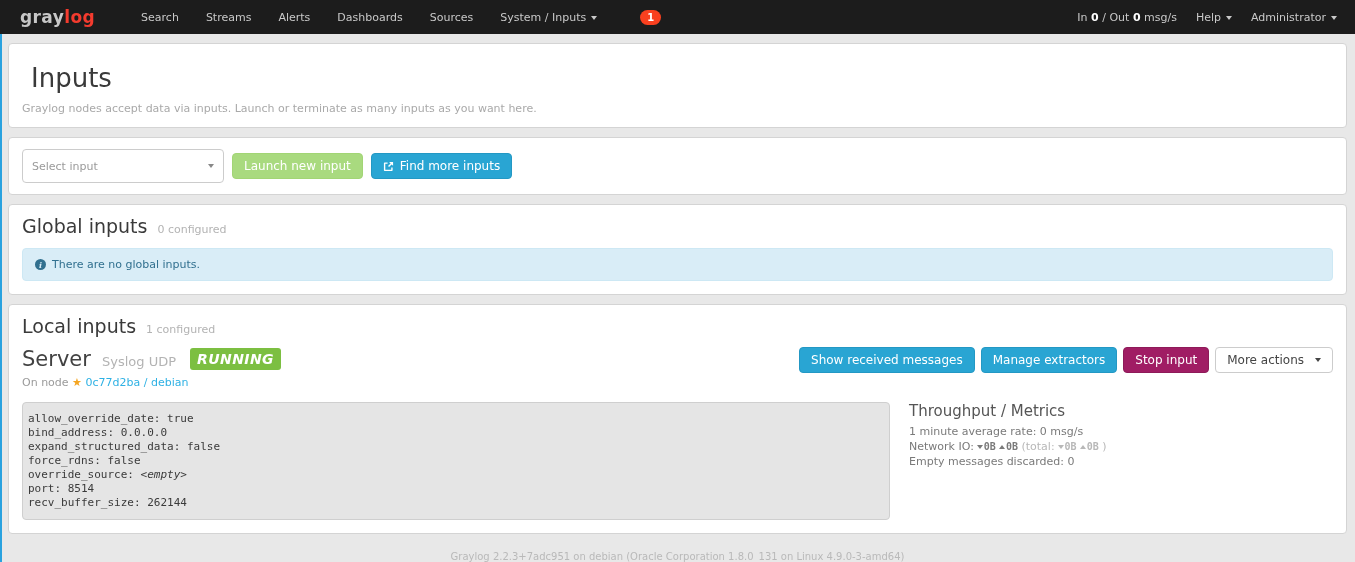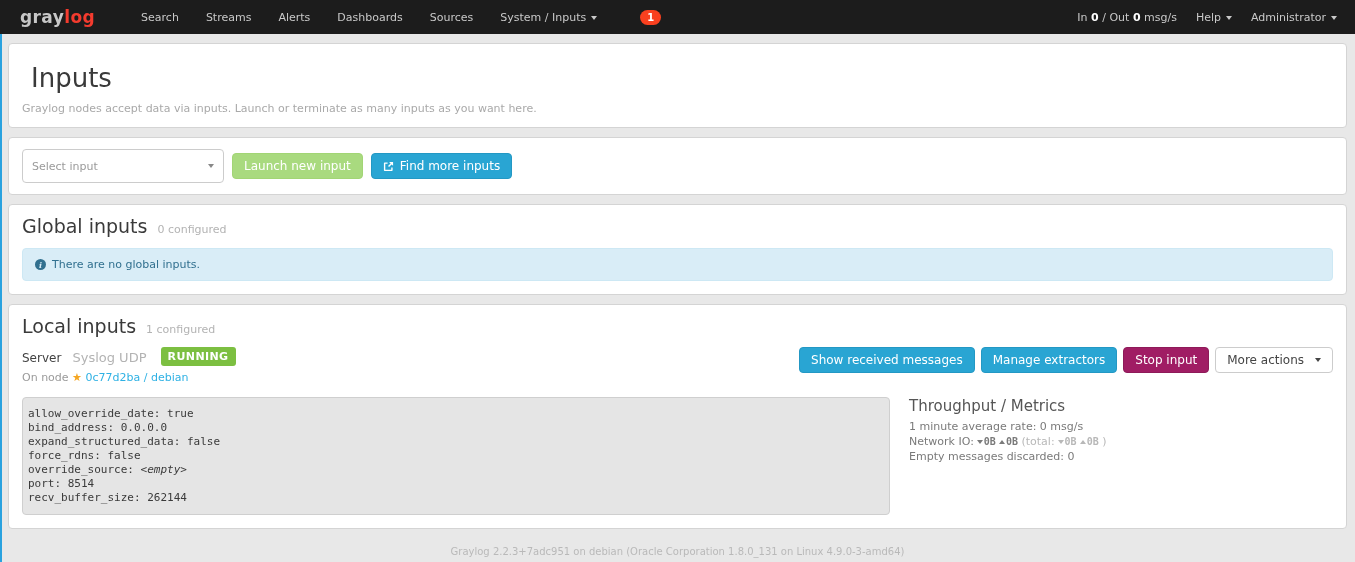--- a/index.html
+++ b/index.html
@@ -61,25 +61,25 @@
                 padding: 9px 12px; font-size: 11px; color: #31708f;
                 display: flex; align-items: center; gap: 6px; }
   .info-icon { width: 11px; height: 11px; border-radius: 50%; background: #31708f; color: #d9edf7;
                display: inline-flex; align-items: center; justify-content: center;
                font-size: 8px; font-weight: 700; font-style: italic; flex: 0 0 11px;
                font-family: "DejaVu Serif", "Liberation Serif", serif; }
   .info-icon::before { content: "i"; }
 
   
   .input-header-row { display: flex; align-items: flex-start; justify-content: space-between; margin-top: 10px; }
-  .input-name { font-size: 12px; font-weight: 500; color: #414141; }
+  .input-name { font-size: 21px; font-weight: 500; color: #414141; }
   .input-type { font-size: 13px; color: #b3b3b3; margin-left: 6px; }
-  .status-badge { background: #7cbf41; color: #fff; font-size: 11px; font-weight: 700;
+  .status-badge { background: #7cbf41; color: #fff; font-size: 14px; font-weight: 700;
                   padding: 3px 7px; border-radius: 3px; margin-left: 9px; letter-spacing: .4px;
-                  vertical-align: 2px; }
+                  vertical-align: 2px; font-style: italic; }
   .node-line { font-size: 11px; color: #9a9a9a; margin-top: 5px; }
   .star-icon { color: #f5a623; font-size: 11px; }
   .star-icon::before { content: "★"; }
   .node-link { color: #2eb1e4; cursor: pointer; }
   .actions-row { display: flex; gap: 6px; }
 
   .input-body { display: flex; align-items: flex-start; margin-top: 13px; }
   .config-well { width: 868px; background: #e5e5e5; border: 1px solid #cfcfcf; border-radius: 4px;
                  padding: 9px 5px;
                  font-family: "DejaVu Sans Mono", "Liberation Mono", monospace;

